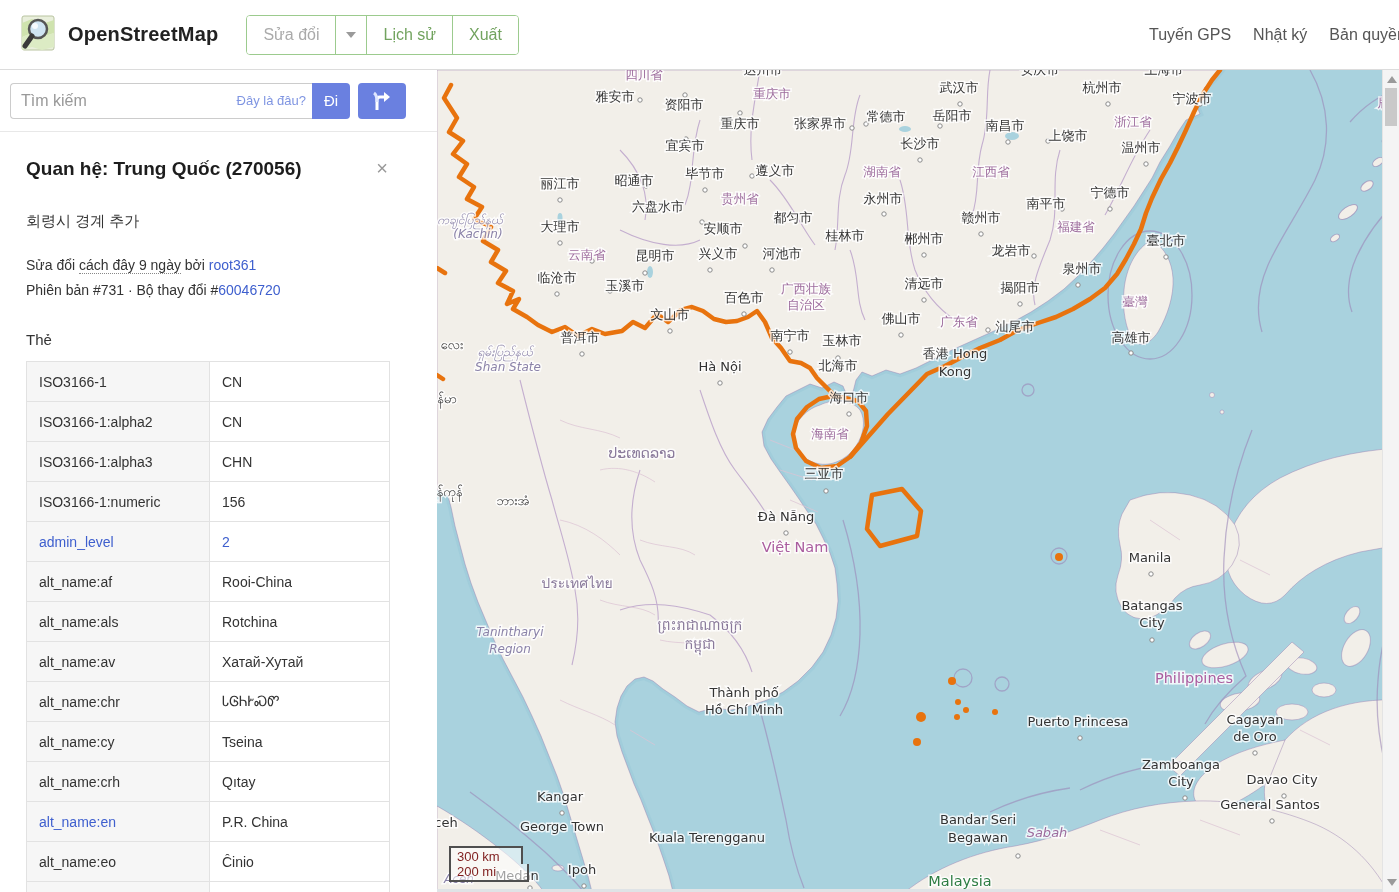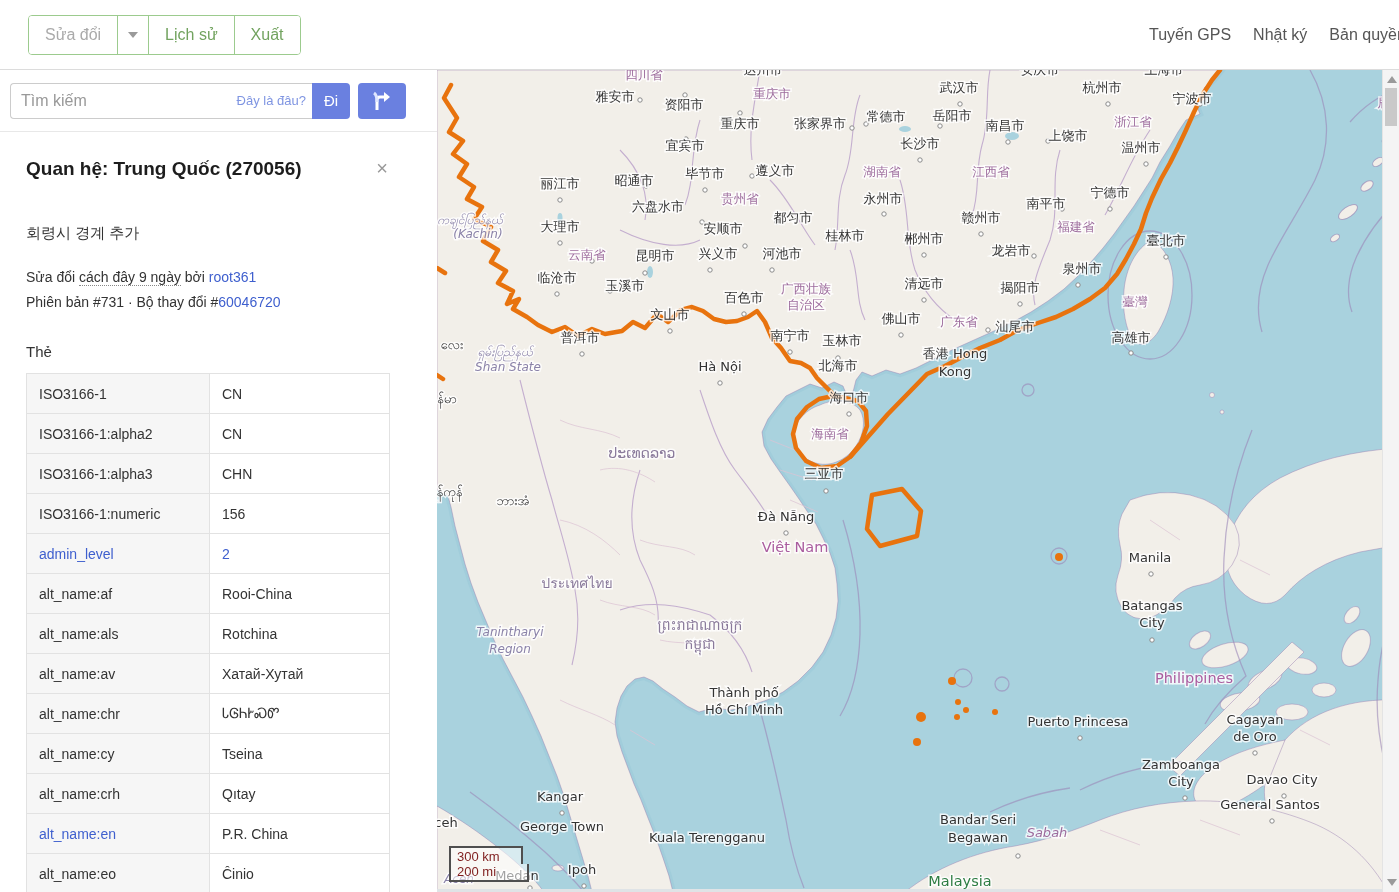--- a/index.html
+++ b/index.html
@@ -31,21 +31,21 @@
   .search-input::placeholder { color:#999; }
   .whereami { position:absolute; right:44px; top:10px; font-size:13px; color:#7f95e2; cursor:pointer; }
   .go-btn { width:38px; height:36px; background:#6a80e0; color:#fff; border:none; font-size:15px;
             border-radius:0 4px 4px 0; cursor:pointer; }
   .dir-btn { width:48px; height:36px; background:#6a80e0; border:none; border-radius:4px; cursor:pointer;
              display:flex; align-items:center; justify-content:center; }
   .panel { padding:0 0 0 26px; }
   .panel-title-row { display:flex; align-items:flex-start; margin-top:26px; width:374px; }
   .panel-title { font-size:19px; font-weight:bold; color:#1d1d1d; flex:1; }
   .close-x { font-size:20px; color:#999; cursor:pointer; line-height:20px; padding-right:12px; }
-  .comment { margin-top:44px; font-size:15px; color:#333; }
+  .comment { margin-top:32px; font-size:15px; color:#333; }
   .meta { margin-top:22px; font-size:14px; color:#333; line-height:25px; }
   .meta a, .tags-table a { color:#3e5fce; text-decoration:none; cursor:pointer; }
   .dotted { border-bottom:1px dotted #888; }
   .tags-heading { margin-top:28px; font-size:15px; color:#333; }
   .tags-table { border-collapse:collapse; margin-top:13px; width:364px; font-size:14px; table-layout:fixed; }
   .tags-table td { border:1px solid #e2e2e2; padding:11px 12px; color:#333; height:40px; overflow:hidden; white-space:nowrap; }
   .tags-table td.k { background:#f6f6f6; width:183px;margin-left:12px; }
   .tags-table td.v { background:#fff; }
   
   .sb-scroll { position:absolute; right:0; top:70px; width:17px; height:822px; background:#f4f4f4;
@@ -72,20 +72,33 @@
   .ml-country{ font-size:14px; fill:#8a7a9b; }
   .ml-country2{ font-size:14.5px; fill:#aa5d9f; }
   .ml-green  { font-size:14.5px; fill:#2e7d43; }
   .ml-ital   { font-size:12px; fill:#8a82a8; font-style:italic; }
   .ml-sabah  { font-size:13px; fill:#9d6c9d; font-style:italic; }
 </style>
 </head>
 <body>
 
 <div class="topbar">
+  <div class="brand">
+    <span>
+      <svg width="40" height="40" viewBox="0 0 40 40">
+        <rect x="4" y="3" width="32" height="34" rx="2" fill="#e9efdc" stroke="#b9c4a0"></rect>
+        <path d="M4,10 L14,6 L24,11 L36,7 L36,20 L24,24 L14,20 L4,24 Z" fill="#cfe3ae"></path>
+        <path d="M4,24 L14,20 L24,24 L36,20 L36,34 L24,37 L14,34 L4,37 Z" fill="#dcebc4"></path>
+        <circle cx="20" cy="16" r="9" fill="#cfe4f2" stroke="#555" stroke-width="2.5"></circle>
+        <line x1="14" y1="23" x2="7" y2="33" stroke="#3a3a3a" stroke-width="5" stroke-linecap="round"></line>
+        <circle cx="17" cy="13" r="3" fill="#fff" opacity=".8"></circle>
+      </svg>
+    </span>
+    <span class="brand-name">OpenStreetMap</span>
+  </div>
   <div class="btn-group">
     <div class="gbtn muted">Sửa đổi</div>
     <div class="gbtn caret-btn">
       <span class="caret"></span>
     </div>
     <div class="gbtn green">Lịch sử</div>
     <div class="gbtn green">Xuất</div>
   </div>
   <div class="topnav">
     <span class="nav-item">Tuyến GPS</span>

